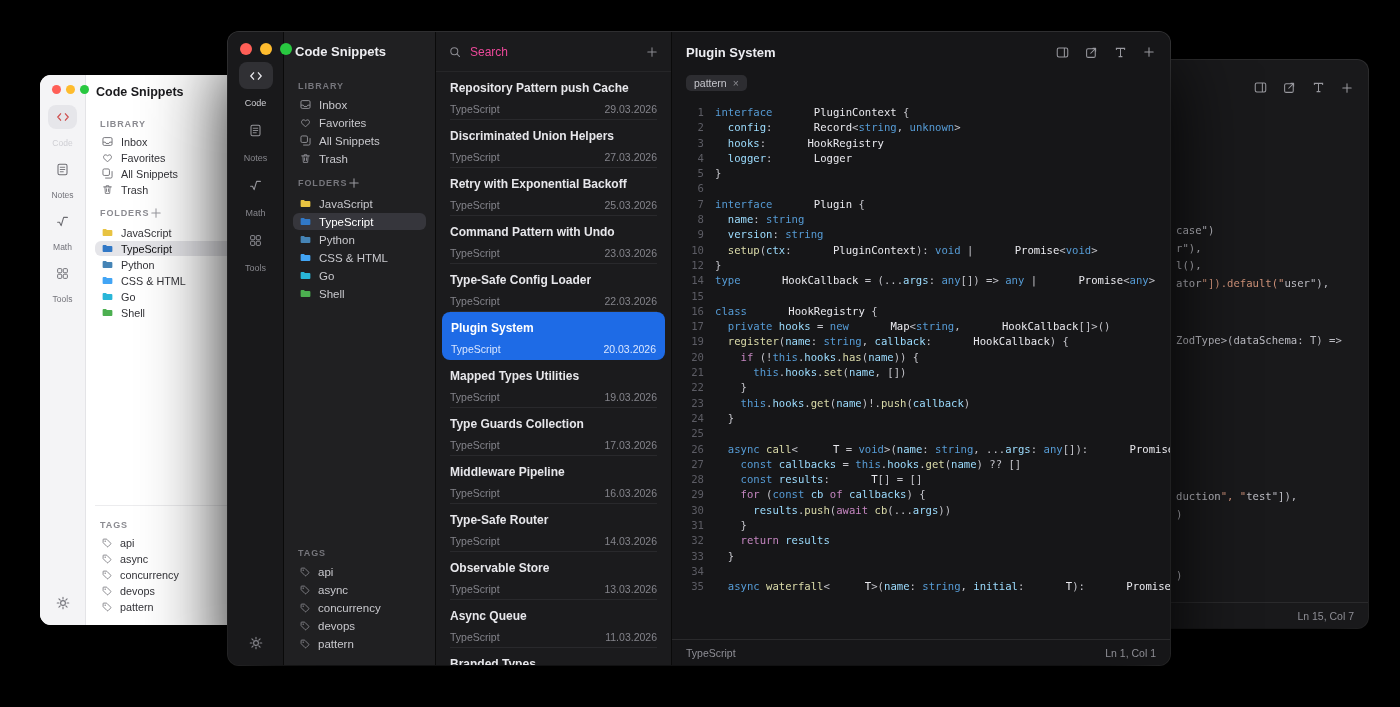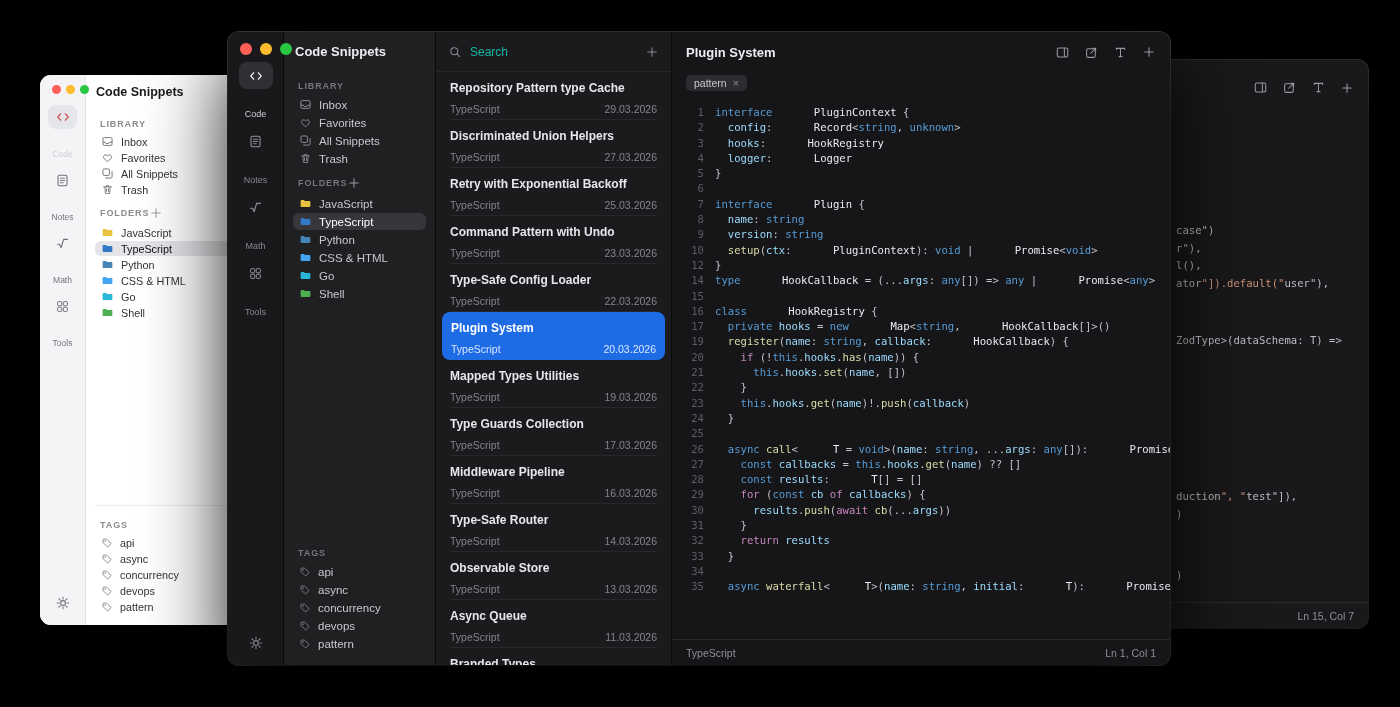--- a/index.html
+++ b/index.html
@@ -21,21 +21,21 @@
   .light.red{background:#ff5f57;} .light.yellow{background:#febc2e;} .light.green{background:#28c840;}
 
   .ic { display:inline-flex; align-items:center; justify-content:center; line-height:0; }
 
   
   .m-rail { width:56px; background:#19191b; border-right:1px solid #0a0a0a;
             display:flex; flex-direction:column; align-items:center; padding:30px 0 14px; }
   .rail-item { display:flex; flex-direction:column; align-items:center; margin-bottom:9px; cursor:default; }
   .rail-ic { width:34px; height:27px; border-radius:8px; display:flex; align-items:center; justify-content:center; color:#96969c; }
   .rail-item.sel .rail-ic { background:#303034; color:#e9e9ee; }
-  .rail-lb { font-size:9px; color:#87878d; margin-top:20px; }
+  .rail-lb { font-size:9px; color:#87878d; margin-top:9px; }
   .rail-item.sel .rail-lb { color:#cfcfd4; }
   .gear { margin-top:auto; color:#87878d; cursor:default; }
 
   .l-rail { width:46px; background:#f4f4f6; border-right:1px solid #e4e4e7;
             display:flex; flex-direction:column; align-items:center; padding:30px 0 14px; }
   .l-rail .rail-ic { width:29px; height:24px; color:#6c6c72; }
   .l-rail .rail-item.sel .rail-ic { background:#e6e6ea; color:#cf5050; }
   .l-rail .rail-lb { color:#73737a; font-size:8.5px; }
   .l-rail .gear { color:#73737a; }
 
@@ -58,21 +58,21 @@
   .l-side .side-row { color:#333338; font-size:10.8px; height:15px; }
   .l-side .side-row .ic { color:#6c6c72; }
   .l-side .side-row.sel { background:#e5e5e9; color:#0f0f12; }
   .l-side .tags-block { border-top:1px solid #ececee; padding-top:6px; }
   .l-rest { flex:1; background:#fbfbfc; border-left:1px solid #ebebee; }
 
   
   .m-list { width:236px; background:#1b1b1d; border-right:1px solid #0a0a0a; display:flex; flex-direction:column; }
   .list-head { height:40px; flex:none; display:flex; align-items:center; gap:8px; padding:0 12px;
                border-bottom:1px solid #262628; color:#8a8a90; }
-  .search-txt { flex:1; font-size:12px; color:#14b8a6; }
+  .search-txt { flex:1; font-size:12px; color:#ec4899; }
   .snips { flex:1; overflow:hidden; padding-top:0; }
   .snip { padding:9px 14px 8px; position:relative; height:48px; cursor:default; }
   .snip .t { font-size:12px; font-weight:600; color:#e7e7eb; margin-bottom:8px; white-space:nowrap; overflow:hidden; }
   .snip .meta { display:flex; justify-content:space-between; font-size:10.5px; color:#84848b; }
   .snip:not(.sel)::after { content:""; position:absolute; left:14px; right:14px; bottom:0; height:1px; background:#29292c; }
   .snip.sel { background:#1e6be6; border-radius:8px; margin:0 6px; padding:9px 9px 8px; }
   .snip.sel .t { color:#ffffff; }
   .snip.sel .meta { color:#d9e6ff; }
 
   
@@ -596,21 +596,21 @@
           </span>
         <span class="search-txt">Search</span>
         <span class="ic" id="list-plus">
             <svg viewBox="0 0 20 20" width="14" height="14">
               <path d="M10 4v12M4 10h12" stroke="currentColor" stroke-width="1.5" stroke-linecap="round" fill="none"></path>
             </svg>
           </span>
       </div>
       <div class="snips" id="mw-snips">
           <div class="snip">
-            <div class="t">Repository Pattern type Cache</div>
+            <div class="t">Repository Pattern push Cache</div>
             <div class="meta">
               <span>TypeScript</span>
               <span>29.03.2026</span>
             </div>
           </div>
           <div class="snip">
             <div class="t">Discriminated Union Helpers</div>
             <div class="meta">
               <span>TypeScript</span>
               <span>27.03.2026</span>

